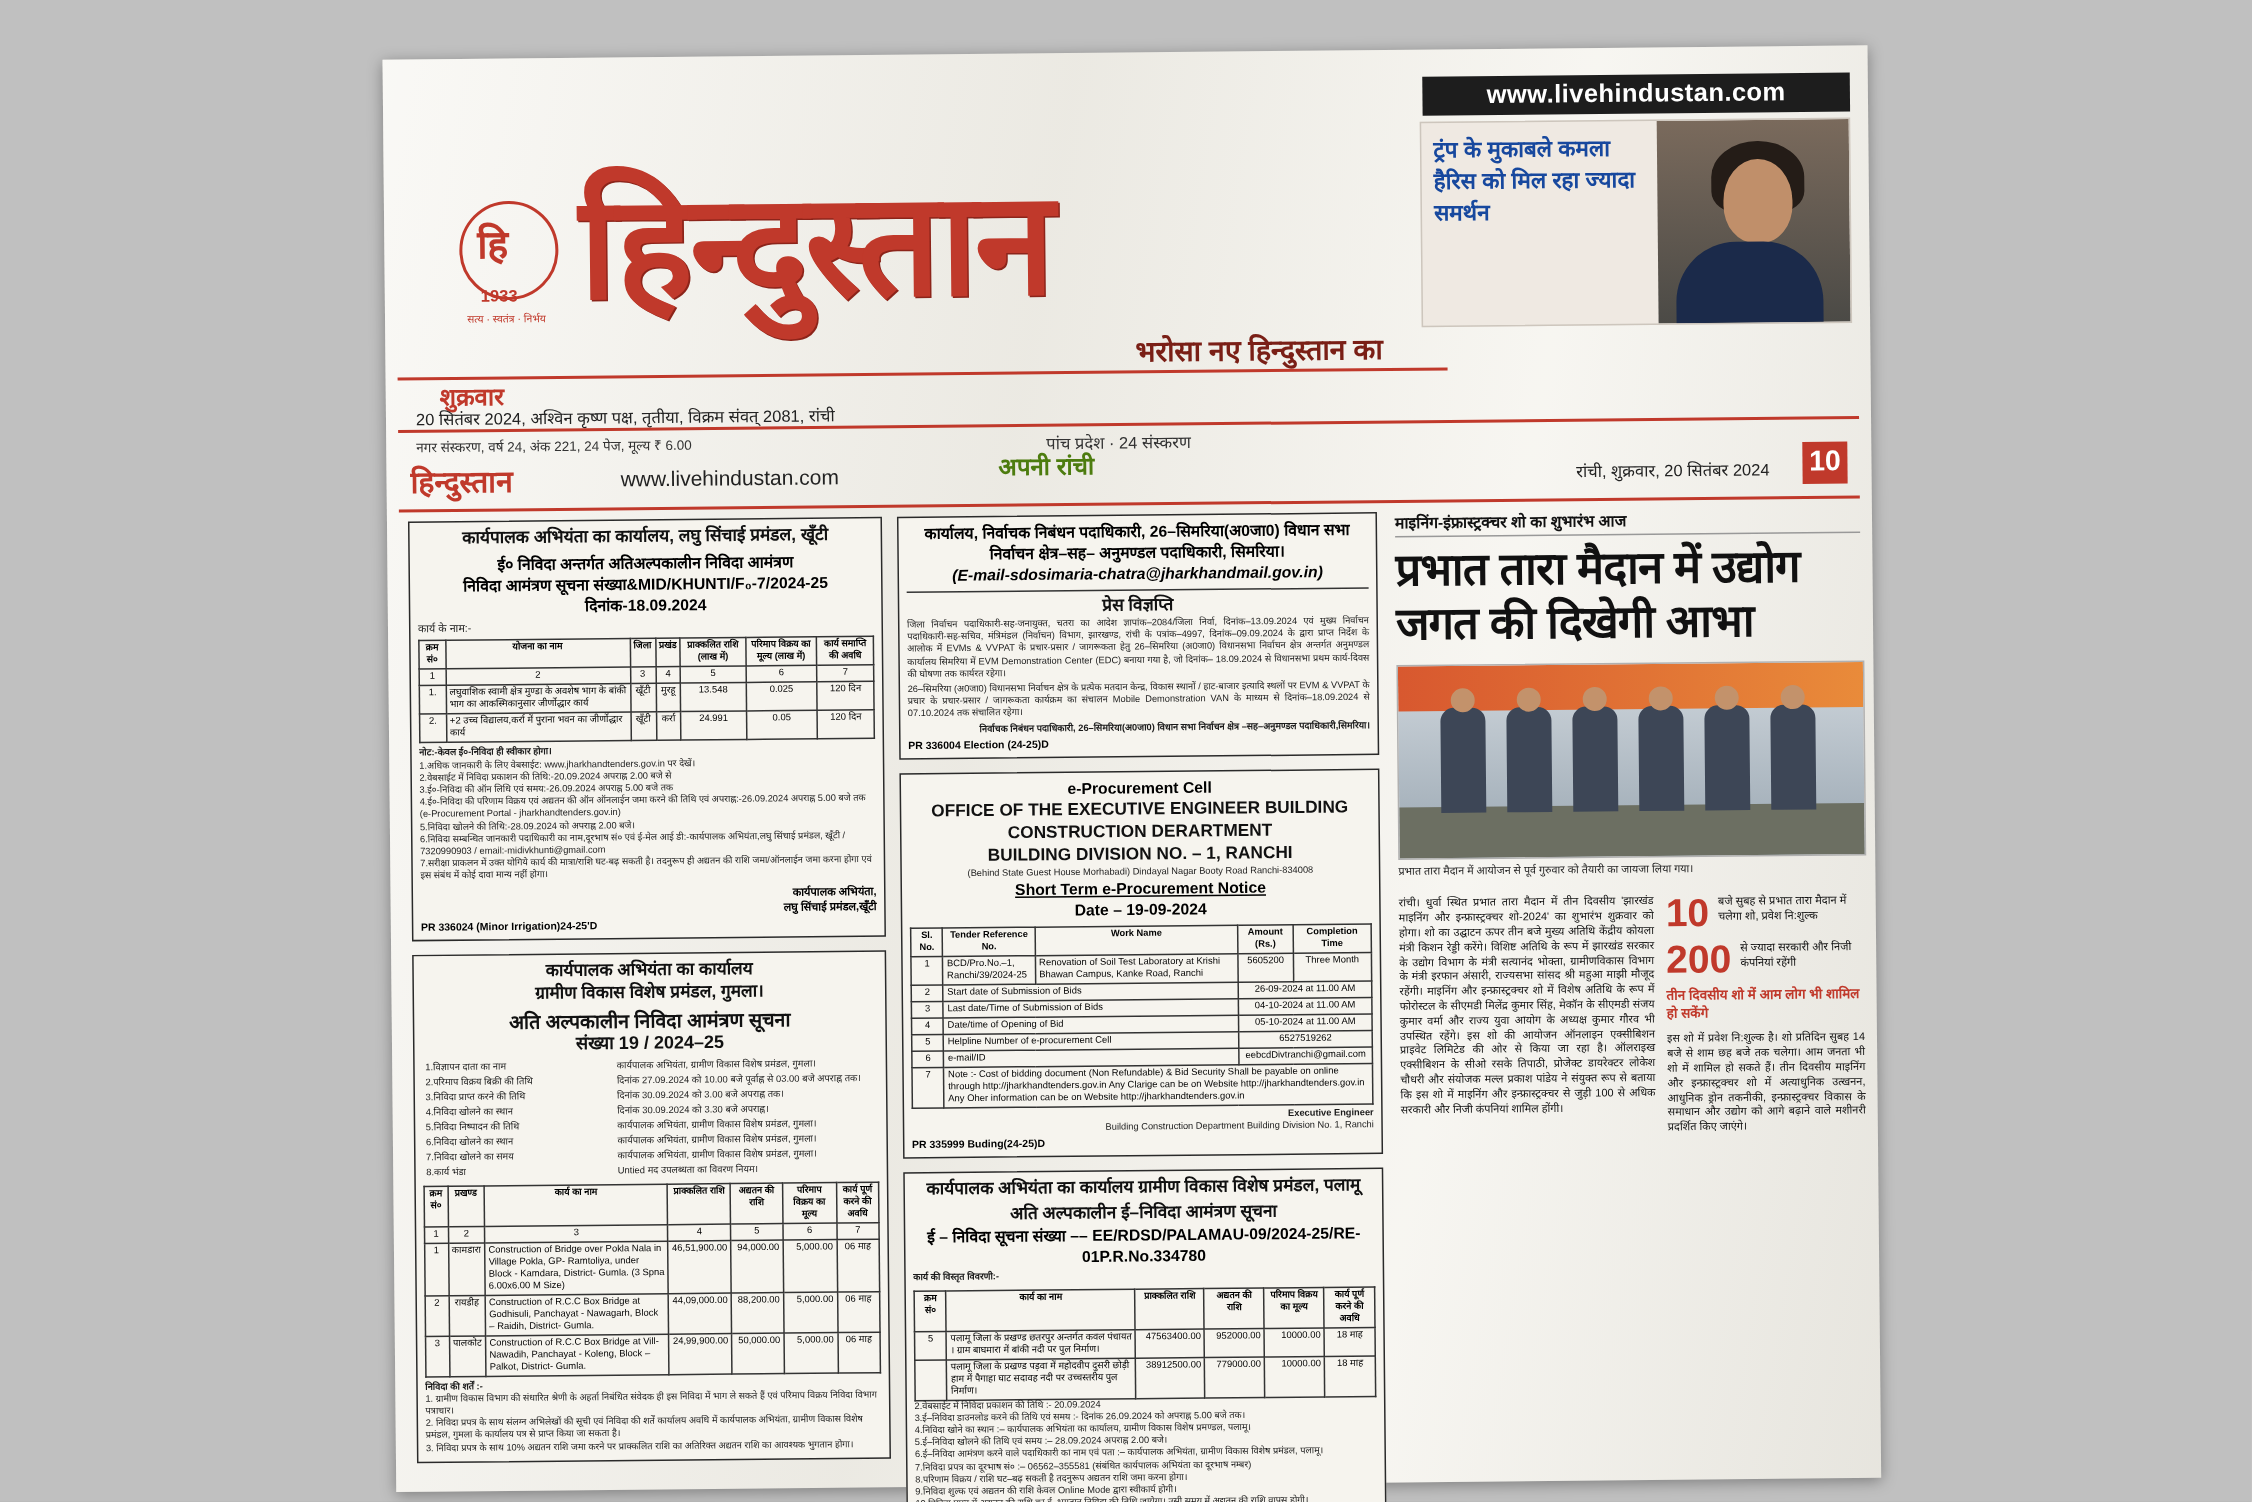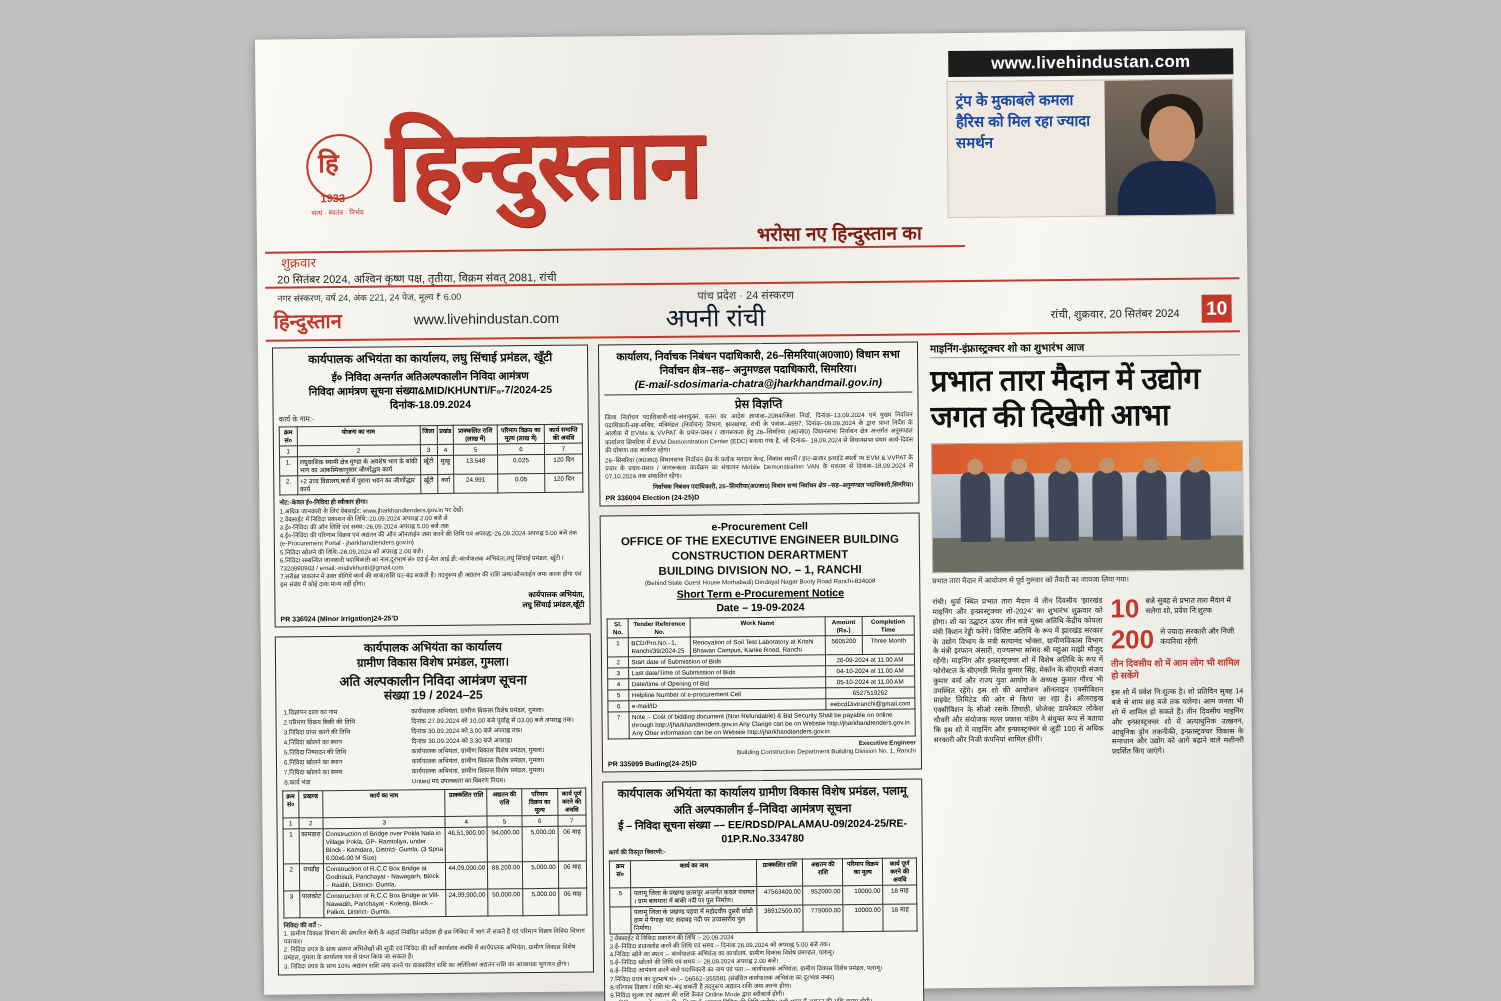--- a/index.html
+++ b/index.html
@@ -25,29 +25,29 @@
   .logo-emblem{position:absolute;left:42px;top:95px;width:78px;height:95px;}
   .emb-circle{position:absolute;left:8px;top:0;width:62px;height:62px;border:2px solid #c0392b;border-radius:50%;}
   .emb-inner{position:absolute;left:20px;top:10px;font-size:26px;color:#c0392b;font-weight:bold;}
   .emb-year{position:absolute;left:22px;top:58px;font-size:11px;color:#c0392b;font-weight:bold;}
   .emb-motto{position:absolute;left:0;top:74px;width:78px;text-align:center;font-size:7px;color:#c0392b;}
   .title-hin{position:absolute;left:130px;top:80px;font-size:96px;line-height:96px;color:#c0392b;font-weight:bold;
              letter-spacing:-2px;text-shadow:1px 1px 0 #8c241a;}
   .tagline{position:absolute;left:500px;top:186px;font-size:19px;color:#7a1f16;font-weight:bold;}
   .mh-rule1{position:absolute;left:8px;top:212px;width:700px;height:2px;background:#c0392b;}
   .mh-rule2{position:absolute;left:8px;top:247px;width:974px;height:2px;background:#c0392b;}
-  .mh-day{position:absolute;left:24px;top:214px;font-size:13px;color:#c0392b;font-weight:normal;}
+  .mh-day{position:absolute;left:36px;top:214px;font-size:16px;color:#c0392b;font-weight:bold;}
   .mh-date{position:absolute;left:20px;top:232px;font-size:11px;color:#222;}
   .mh-issue{position:absolute;left:20px;top:252px;font-size:9px;color:#333;}
   .mh-edition{position:absolute;left:440px;top:252px;font-size:11px;color:#333;}
   
   .subhead{position:absolute;left:8px;top:262px;width:974px;height:36px;}
   .sh-logo{position:absolute;left:8px;top:6px;font-size:20px;color:#c0392b;font-weight:bold;}
   .sh-url{position:absolute;left:148px;top:11px;font-size:14px;color:#222;}
-  .sh-center{position:absolute;left:400px;top:2px;font-size:25px;color:#0f172a;font-weight:normal;}
+  .sh-center{position:absolute;left:400px;top:2px;font-size:16px;color:#4d7c0f;font-weight:bold;}
   .sh-right{position:absolute;right:60px;top:12px;font-size:11px;color:#222;}
   .sh-page{position:absolute;right:8px;top:2px;width:30px;height:28px;background:#c0392b;color:#fff;
            text-align:center;line-height:28px;font-size:19px;font-weight:bold;}
   .sh-rule{position:absolute;left:8px;top:300px;width:974px;height:2px;background:#c0392b;}
   
   .col{position:absolute;top:308px;}
   .c1{left:14px;width:316px;}
   .c2{left:340px;width:320px;}
   .box{border:1px solid #2a2a2a;background:#f6f4ee;margin-bottom:9px;padding:4px 5px;}
   .ttl{text-align:center;font-weight:bold;font-size:11.5px;line-height:15px;color:#111;}

